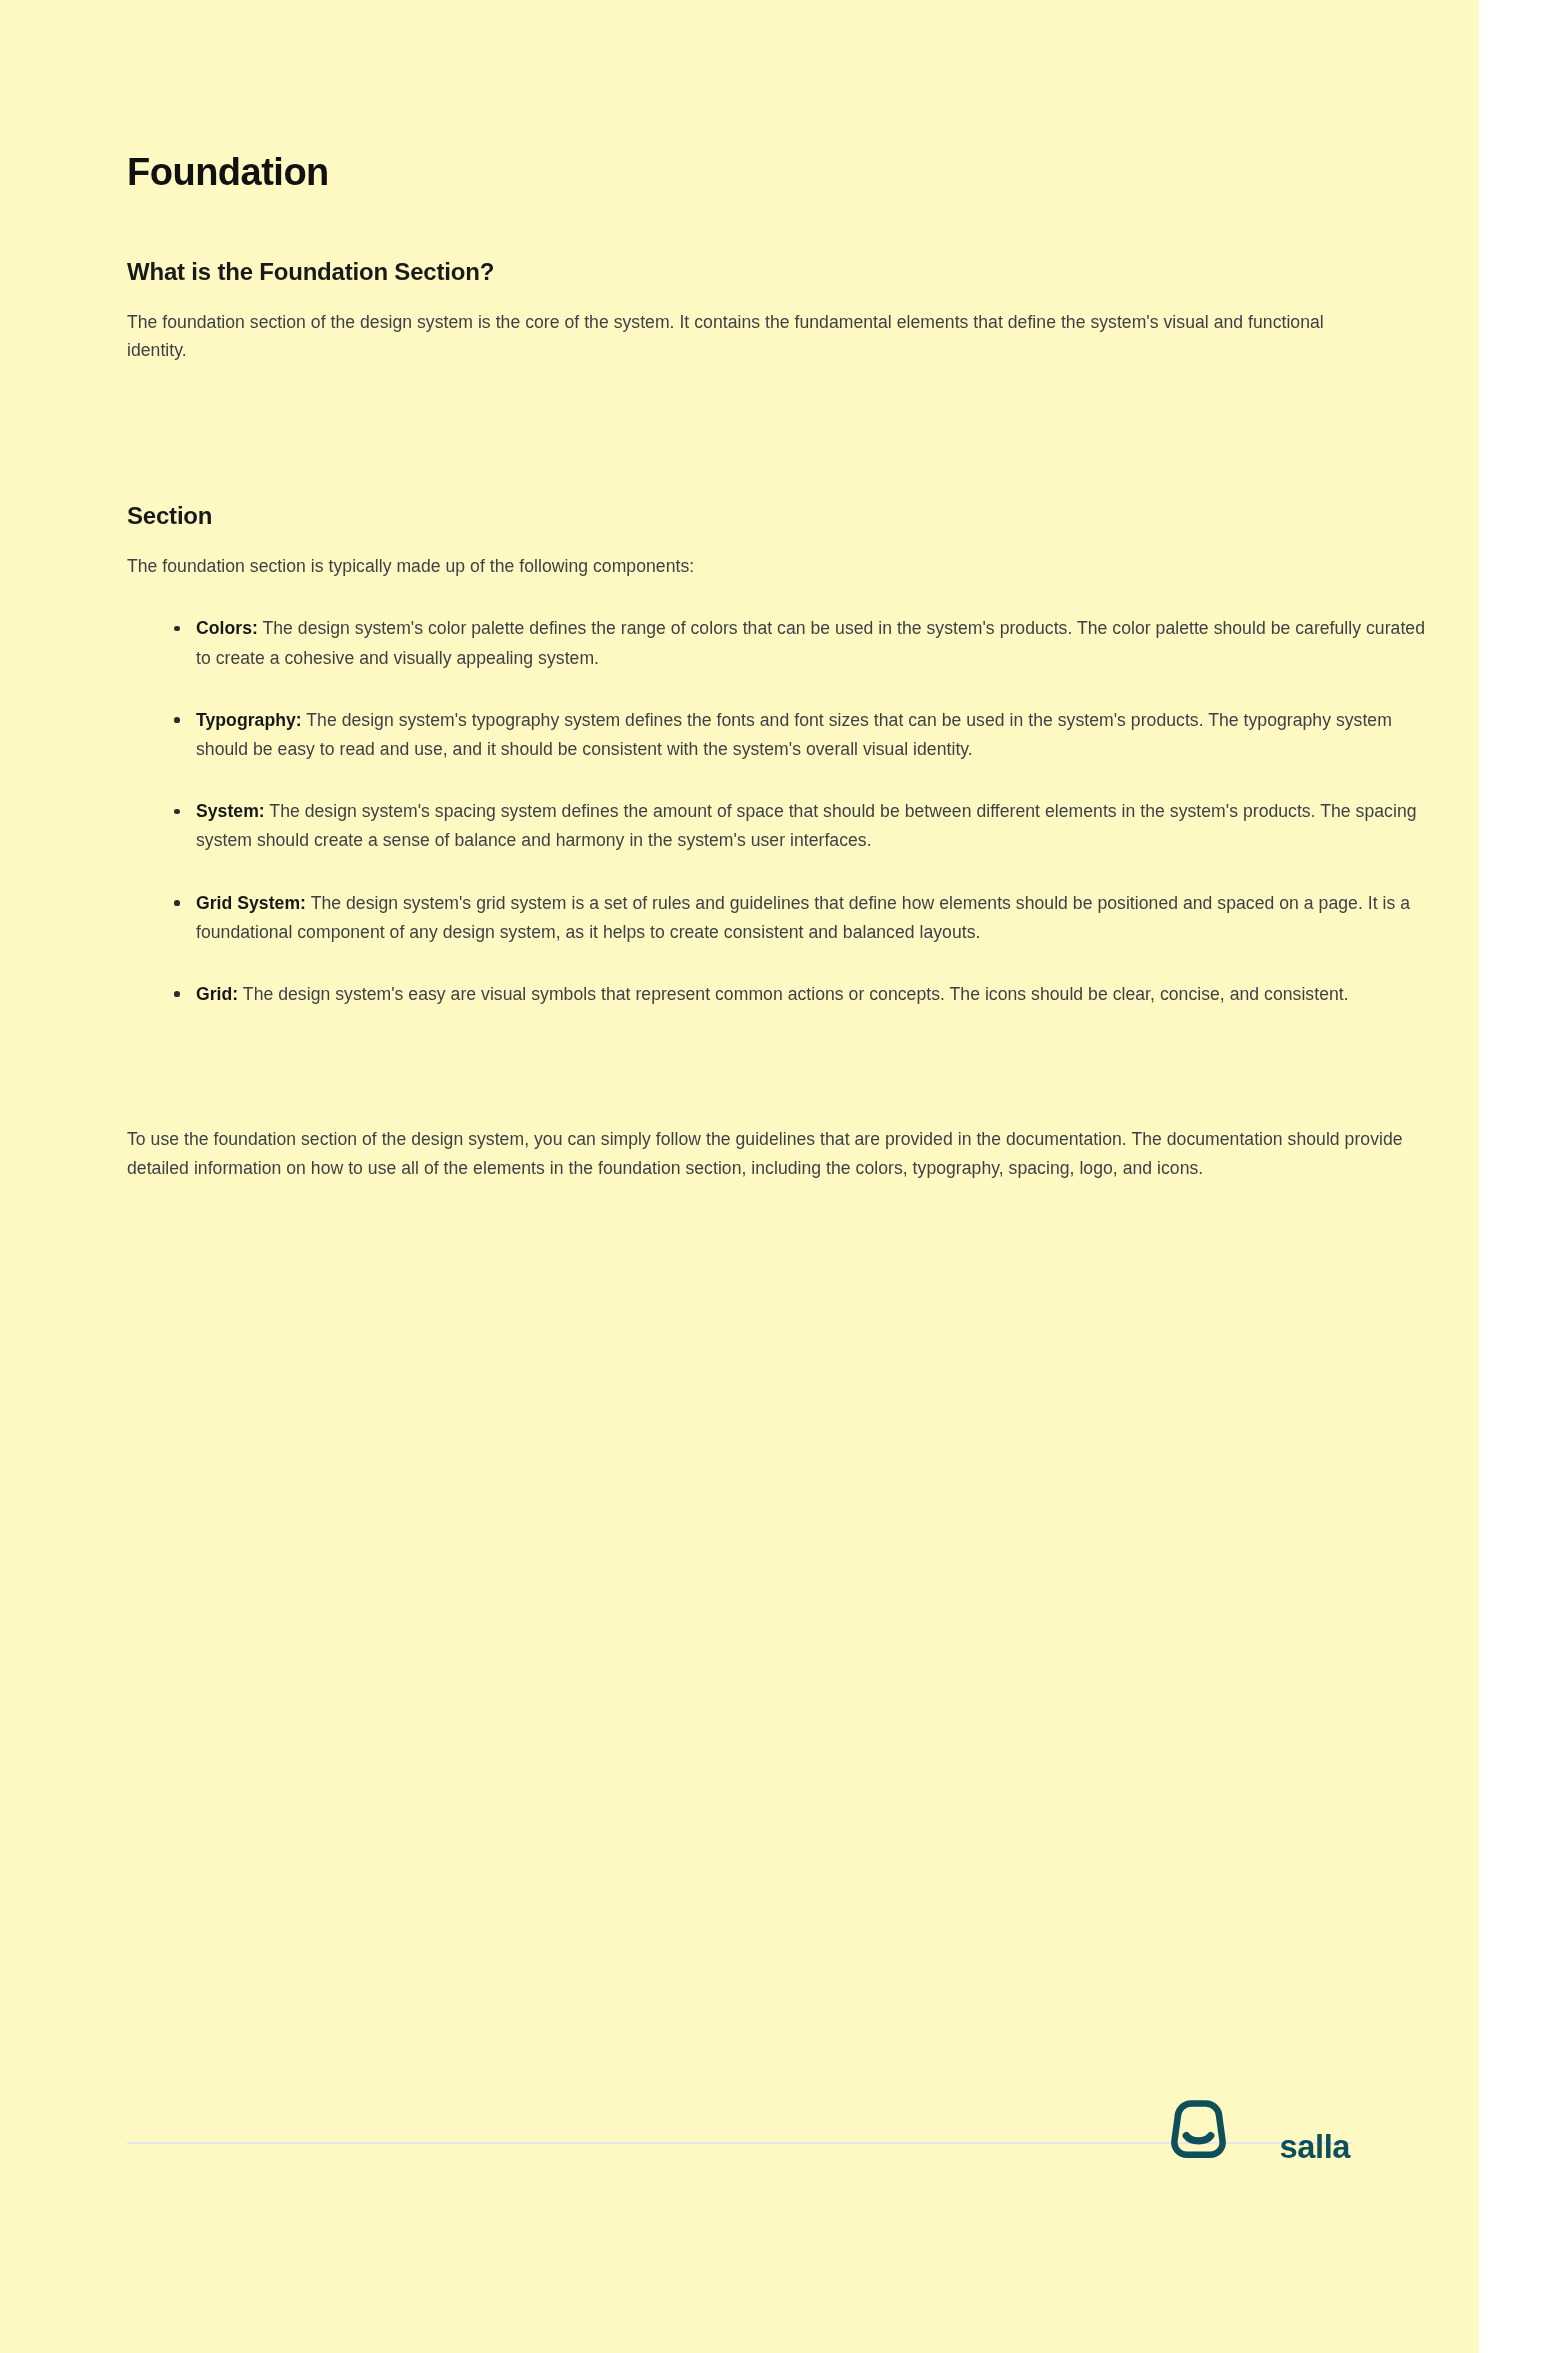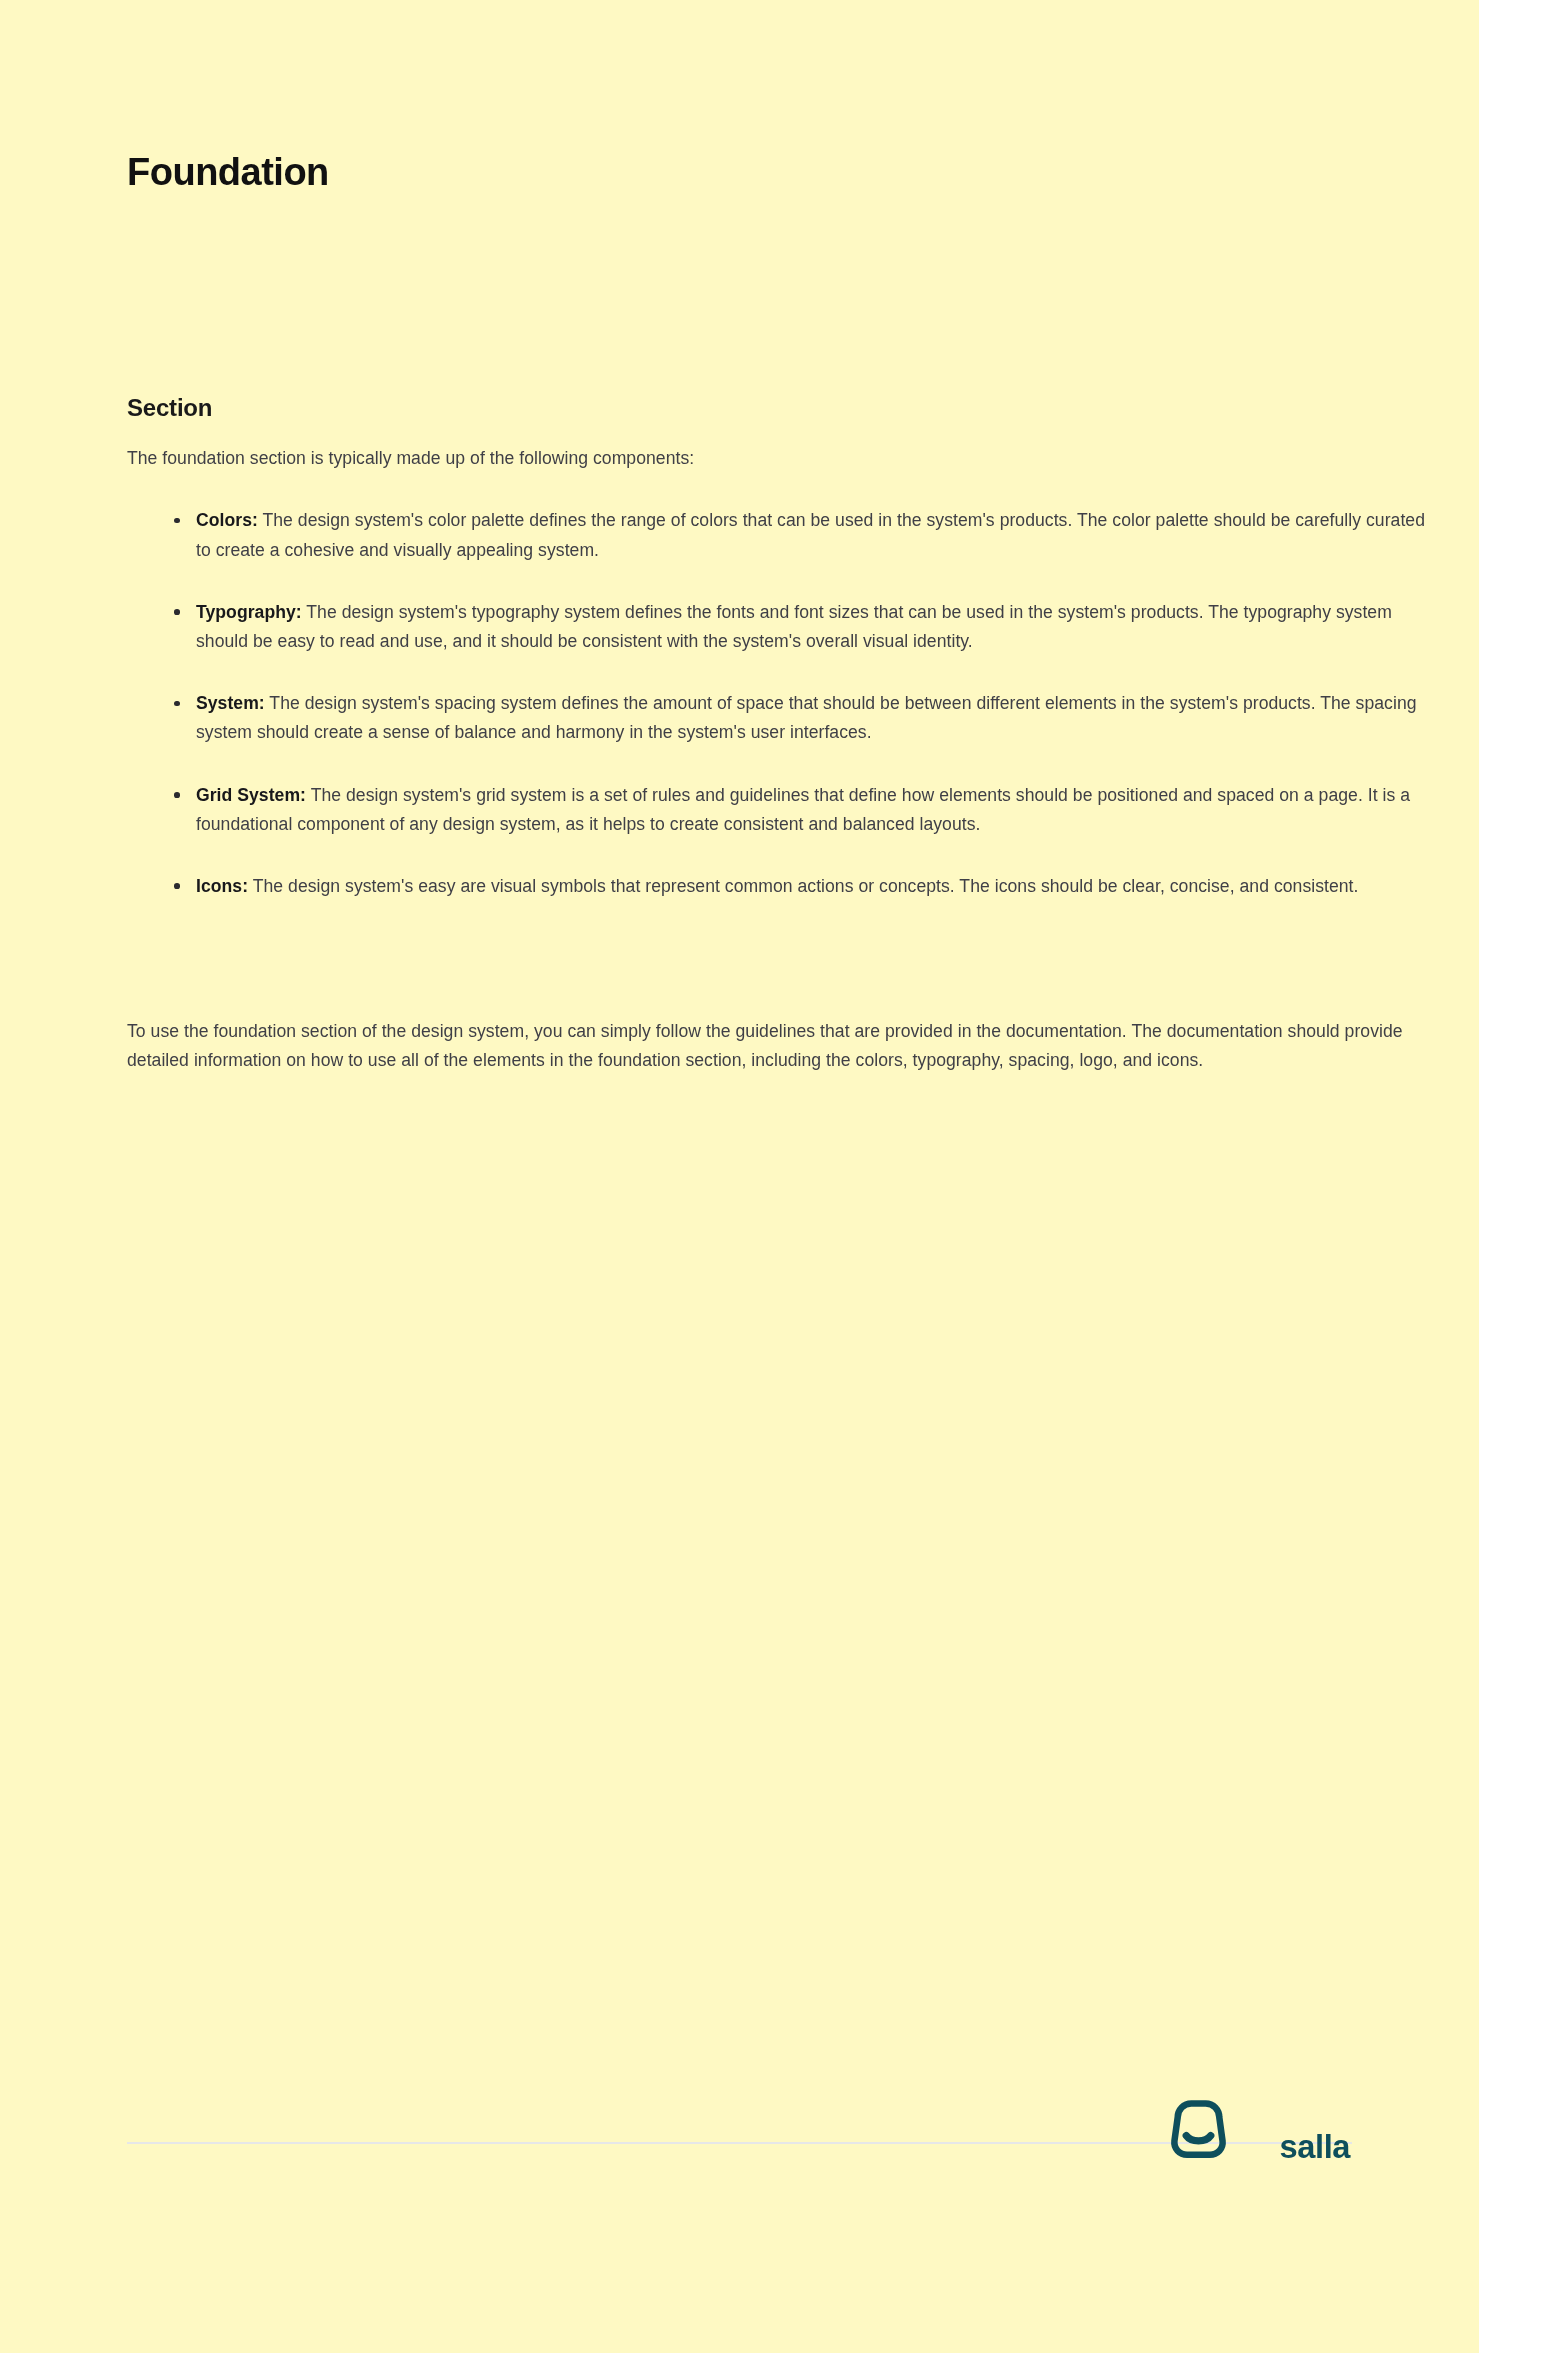--- a/index.html
+++ b/index.html
@@ -132,20 +132,25 @@
 <body>
 
 <div class="page">
 
   <div class="content-wrap">
 
     <h1 class="doc-title">Foundation</h1>
 
     <div class="gap-after-title"></div>
 
+    <section class="section">
+      <h2 class="section-title">What is the Foundation Section?</h2>
+      <div class="heading-to-body"></div>
+      <p class="body-text narrow">The foundation section of the design system is the core of the system. It contains the fundamental elements that define the system's visual and functional identity.</p>
+    </section>
 
     <div class="gap-after-intro"></div>
 
     <section class="section">
       <h2 class="section-title">Section</h2>
       <div class="heading-to-body"></div>
       <p class="body-text">The foundation section is typically made up of the following components:</p>
 
       <div style="height:26px"></div>
 
@@ -165,21 +170,21 @@
           <span class="term">System:</span> 
           <span>The design system's spacing system defines the amount of space that should be between different elements in the system's products. The spacing system should create a sense of balance and harmony in the system's user interfaces.</span>
         </li>
         <li>
           <span class="bullet-dot"></span>
           <span class="term">Grid System:</span> 
           <span>The design system's grid system is a set of rules and guidelines that define how elements should be positioned and spaced on a page. It is a foundational component of any design system, as it helps to create consistent and balanced layouts.</span>
         </li>
         <li>
           <span class="bullet-dot"></span>
-          <span class="term">Icons:</span> 
+          <span class="term">Grid:</span> 
           <span>The design system's easy are visual symbols that represent common actions or concepts. The icons should be clear, concise, and consistent.</span>
         </li>
       </ul>
     </section>
 
     <div class="gap-after-list"></div>
 
     <section class="section">
       <div class="heading-to-body"></div>
       <p class="body-text wide">To use the foundation section of the design system, you can simply follow the guidelines that are provided in the documentation. The documentation should provide detailed information on how to use all of the elements in the foundation section, including the colors, typography, spacing, logo, and icons.</p>

